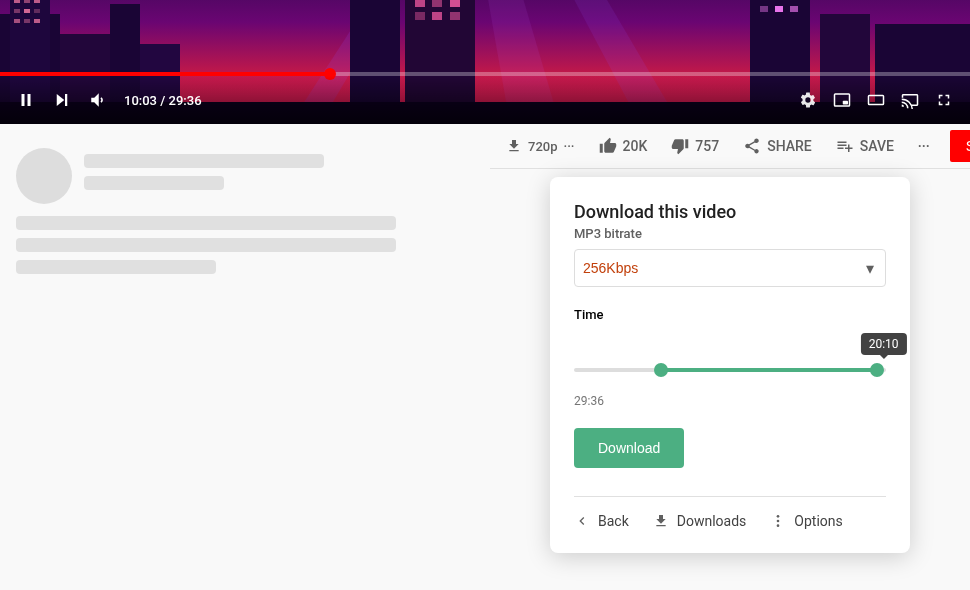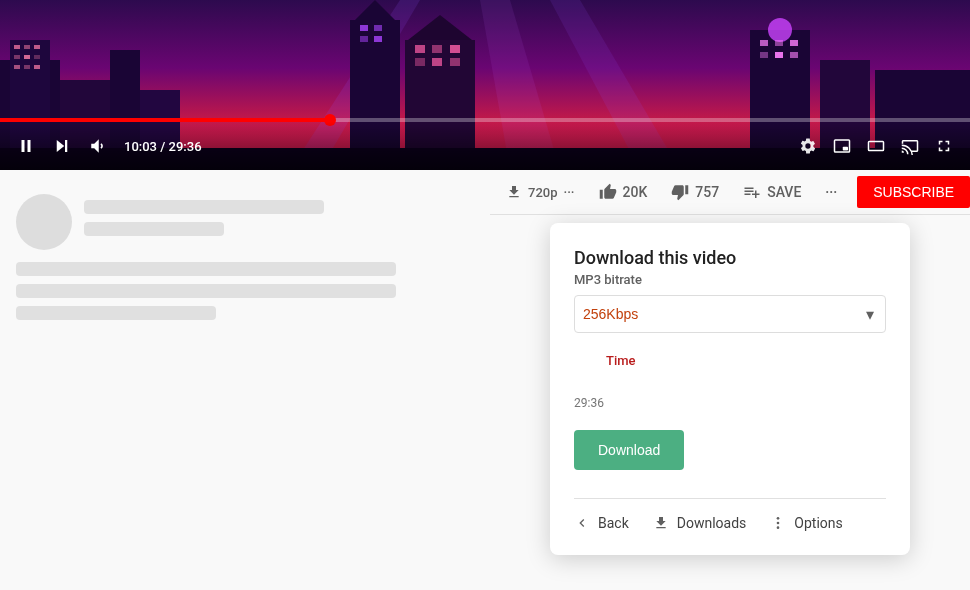--- a/index.html
+++ b/index.html
@@ -8,21 +8,21 @@
       background: #f9f9f9;
       width: 970px;
       height: 590px;
       overflow: hidden;
       position: relative;
     }
 
     
     .video-player {
       width: 100%;
-      height: 170px;
+      height: 124px;
       position: relative;
       overflow: hidden;
       background: #1a0a2e;
     }
 
     .video-bg {
       width: 100%;
       height: 100%;
       background: linear-gradient(180deg, #2d0a4e 0%, #1a0a2e 30%, #3a0a5e 50%, #c0184a 80%, #ff2060 100%);
       position: relative;
@@ -241,24 +241,23 @@
       top: 50%;
       transform: translateY(-50%);
       pointer-events: none;
       color: #606060;
     }
 
     
     .time-section { margin-bottom: 20px; }
     .time-label {
       font-size: 13px;
-      color: #b91c1c;
+      color: #000000;
       font-weight: 500;
       margin-bottom: 28px;
-      margin-left: 32px;
     }
 
     
     .slider-tooltip {
       position: absolute;
       background: #424242;
       color: white;
       font-size: 12px;
       padding: 4px 8px;
       border-radius: 4px;
@@ -554,20 +553,26 @@
         <span>20K</span>
       </div>
 
       <div class="action-item">
         <svg width="18" height="18" viewBox="0 0 24 24">
             <path d="M15 3H6c-.83 0-1.54.5-1.84 1.22l-3.02 7.05c-.09.23-.14.47-.14.73v2c0 1.1.9 2 2 2h6.31l-.95 4.57-.03.32c0 .41.17.79.44 1.06L9.83 23l6.59-6.59c.36-.36.58-.86.58-1.41V5c0-1.1-.9-2-2-2zm4 0v12h4V3h-4z"></path>
           </svg>
         <span>757</span>
       </div>
 
+      <div class="action-item">
+        <svg width="18" height="18" viewBox="0 0 24 24">
+            <path d="M18 16.08c-.76 0-1.44.3-1.96.77L8.91 12.7c.05-.23.09-.46.09-.7s-.04-.47-.09-.7l7.05-4.11c.54.5 1.25.81 2.04.81 1.66 0 3-1.34 3-3s-1.34-3-3-3-3 1.34-3 3c0 .24.04.47.09.7L8.04 9.81C7.5 9.31 6.79 9 6 9c-1.66 0-3 1.34-3 3s1.34 3 3 3c.79 0 1.5-.31 2.04-.81l7.12 4.16c-.05.21-.08.43-.08.65 0 1.61 1.31 2.92 2.92 2.92 1.61 0 2.92-1.31 2.92-2.92s-1.31-2.92-2.92-2.92z"></path>
+          </svg>
+        <span>SHARE</span>
+      </div>
 
       <div class="action-item">
         <svg width="18" height="18" viewBox="0 0 24 24">
             <path d="M14 10H2v2h12v-2zm0-4H2v2h12V6zm4 8v-4h-2v4h-4v2h4v4h2v-4h4v-2h-4zM2 16h8v-2H2v2z"></path>
           </svg>
         <span>SAVE</span>
       </div>
 
       <div class="action-item">
         <span>···</span>
@@ -588,20 +593,30 @@
           <option>128Kbps</option>
           <option>64Kbps</option>
         </select>
         <span class="select-arrow">▾</span>
       </div>
 
       
       <div class="time-section">
         <div class="time-label">Time</div>
 
+        <div class="slider-container">
+          <div class="slider-track"></div>
+          <div class="slider-fill"></div>
+          <div class="slider-thumb-left"></div>
+          <div class="slider-thumb-right">
+            <div class="slider-tooltip">
+              <span>20:10</span>
+            </div>
+          </div>
+        </div>
 
         <div class="slider-times">
           <span>29:36</span>
         </div>
       </div>
 
       
       <button class="download-btn">Download</button>
 
       <hr class="popup-divider">

